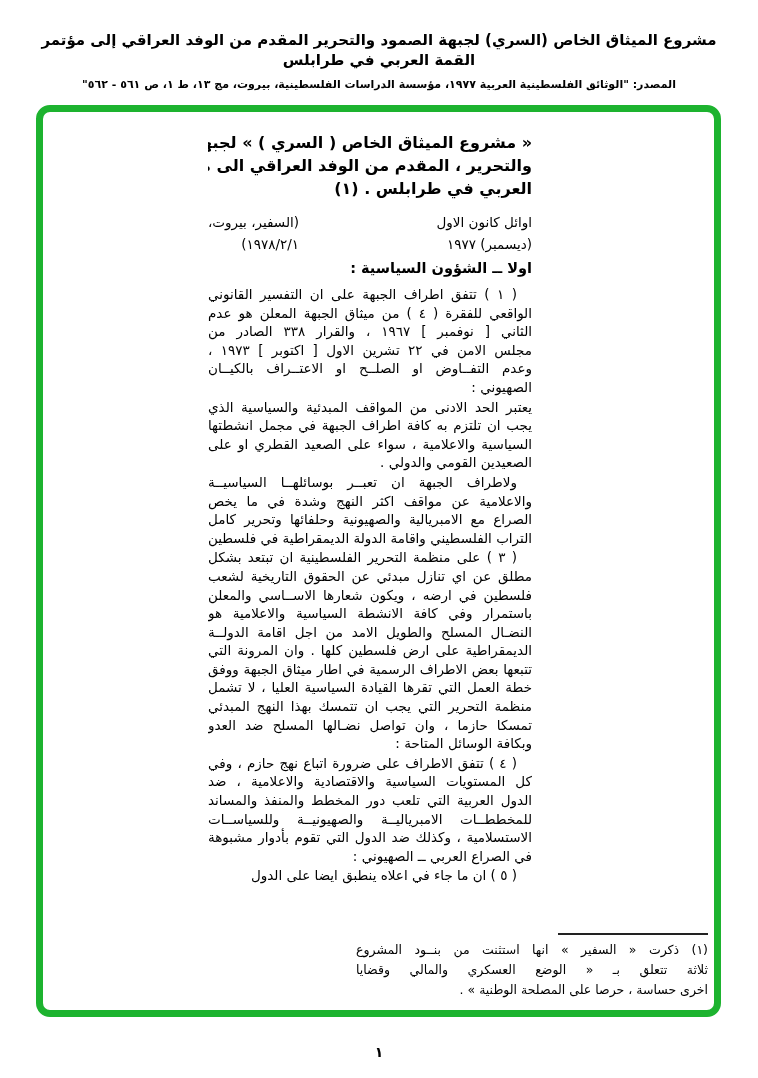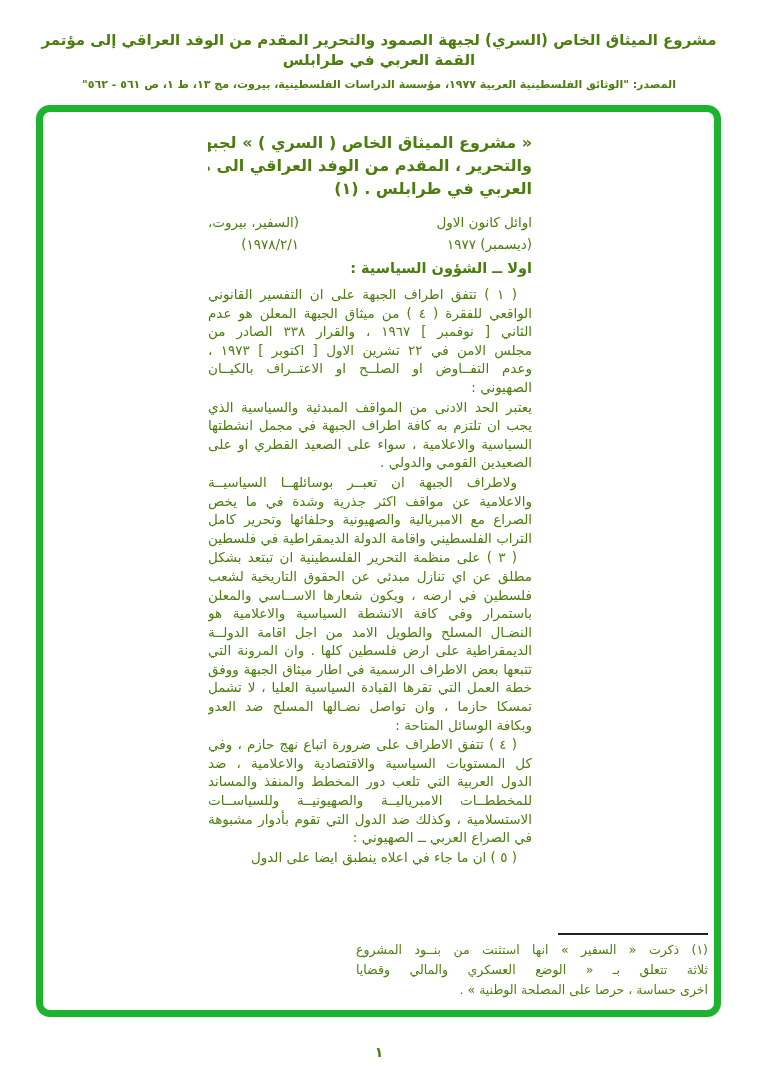--- a/index.html
+++ b/index.html
@@ -2,21 +2,21 @@
 <html lang="ar" dir="rtl" style="--green: #1db32f;"><head>
 <meta charset="utf-8">
 <style>
   html,body{margin:0;padding:0;background:#ffffff;}
   .page{
     position:relative;
     width:758px;height:1078px;
     background:#ffffff;
     font-family:"DejaVu Sans", sans-serif;
     direction:rtl;
-    color:#4d7c0f;
+    color:#000000;
     overflow:hidden;
     border-radius:29px;
   }
   
   .top-header{position:absolute;top:30px;left:0;right:0;text-align:center;}
   .top-header .h-title{font-size:15px;font-weight:bold;letter-spacing:0;line-height:20px;padding:0 40px;}
   .top-header .h-source{font-size:11px;font-weight:bold;margin-top:7px;line-height:15px;padding:0 60px;}
 
   
   .doc-frame{
@@ -99,33 +99,34 @@
           <div class="line last">الصهيوني :</div>
         </div>
         <div class="body-par">
           <div class="line">يعتبر الحد الادنى من المواقف المبدئية والسياسية الذي</div>
           <div class="line">يجب ان تلتزم به كافة اطراف الجبهة في مجمل انشطتها</div>
           <div class="line">السياسية والاعلامية ، سواء على الصعيد القطري او على</div>
           <div class="line last">الصعيدين القومي والدولي .</div>
         </div>
         <div class="body-par">
           <div class="line indent">ولاطراف الجبهة ان تعبــر بوسائلهــا السياسيــة</div>
-          <div class="line">والاعلامية عن مواقف اكثر جذرية وشدة في ما يخص</div>
+          <div class="line">والاعلامية عن مواقف اكثر النهج وشدة في ما يخص</div>
           <div class="line">الصراع مع الامبريالية والصهيونية وحلفائها وتحرير كامل</div>
           <div class="line last">التراب الفلسطيني واقامة الدولة الديمقراطية في فلسطين :</div>
         </div>
         <div class="body-par">
           <div class="line indent">( ٣ ) على منظمة التحرير الفلسطينية ان تبتعد بشكل</div>
           <div class="line">مطلق عن اي تنازل مبدئي عن الحقوق التاريخية لشعب</div>
           <div class="line">فلسطين في ارضه ، ويكون شعارها الاســاسي والمعلن</div>
           <div class="line">باستمرار وفي كافة الانشطة السياسية والاعلامية هو</div>
           <div class="line">النضـال المسلح والطويل الامد من اجل اقامة الدولــة</div>
           <div class="line">الديمقراطية على ارض فلسطين كلها . وان المرونة التي</div>
           <div class="line">تتبعها بعض الاطراف الرسمية في اطار ميثاق الجبهة ووفق</div>
           <div class="line">خطة العمل التي تقرها القيادة السياسية العليا ، لا تشمل</div>
+          <div class="line">منظمة التحرير التي يجب ان تتمسك بهذا النهج المبدئي</div>
           <div class="line">تمسكا حازما ، وان تواصل نضـالها المسلح ضد العدو</div>
           <div class="line last">وبكافة الوسائل المتاحة :</div>
         </div>
         <div class="body-par">
           <div class="line indent">( ٤ ) تتفق الاطراف على ضرورة اتباع نهج حازم ، وفي</div>
           <div class="line">كل المستويات السياسية والاقتصادية والاعلامية ، ضد</div>
           <div class="line">الدول العربية التي تلعب دور المخطط والمنفذ والمساند</div>
           <div class="line">للمخططــات الامبرياليــة والصهيونيــة وللسياســات</div>
           <div class="line">الاستسلامية ، وكذلك ضد الدول التي تقوم بأدوار مشبوهة</div>
           <div class="line last">في الصراع العربي ــ الصهيوني :</div>

